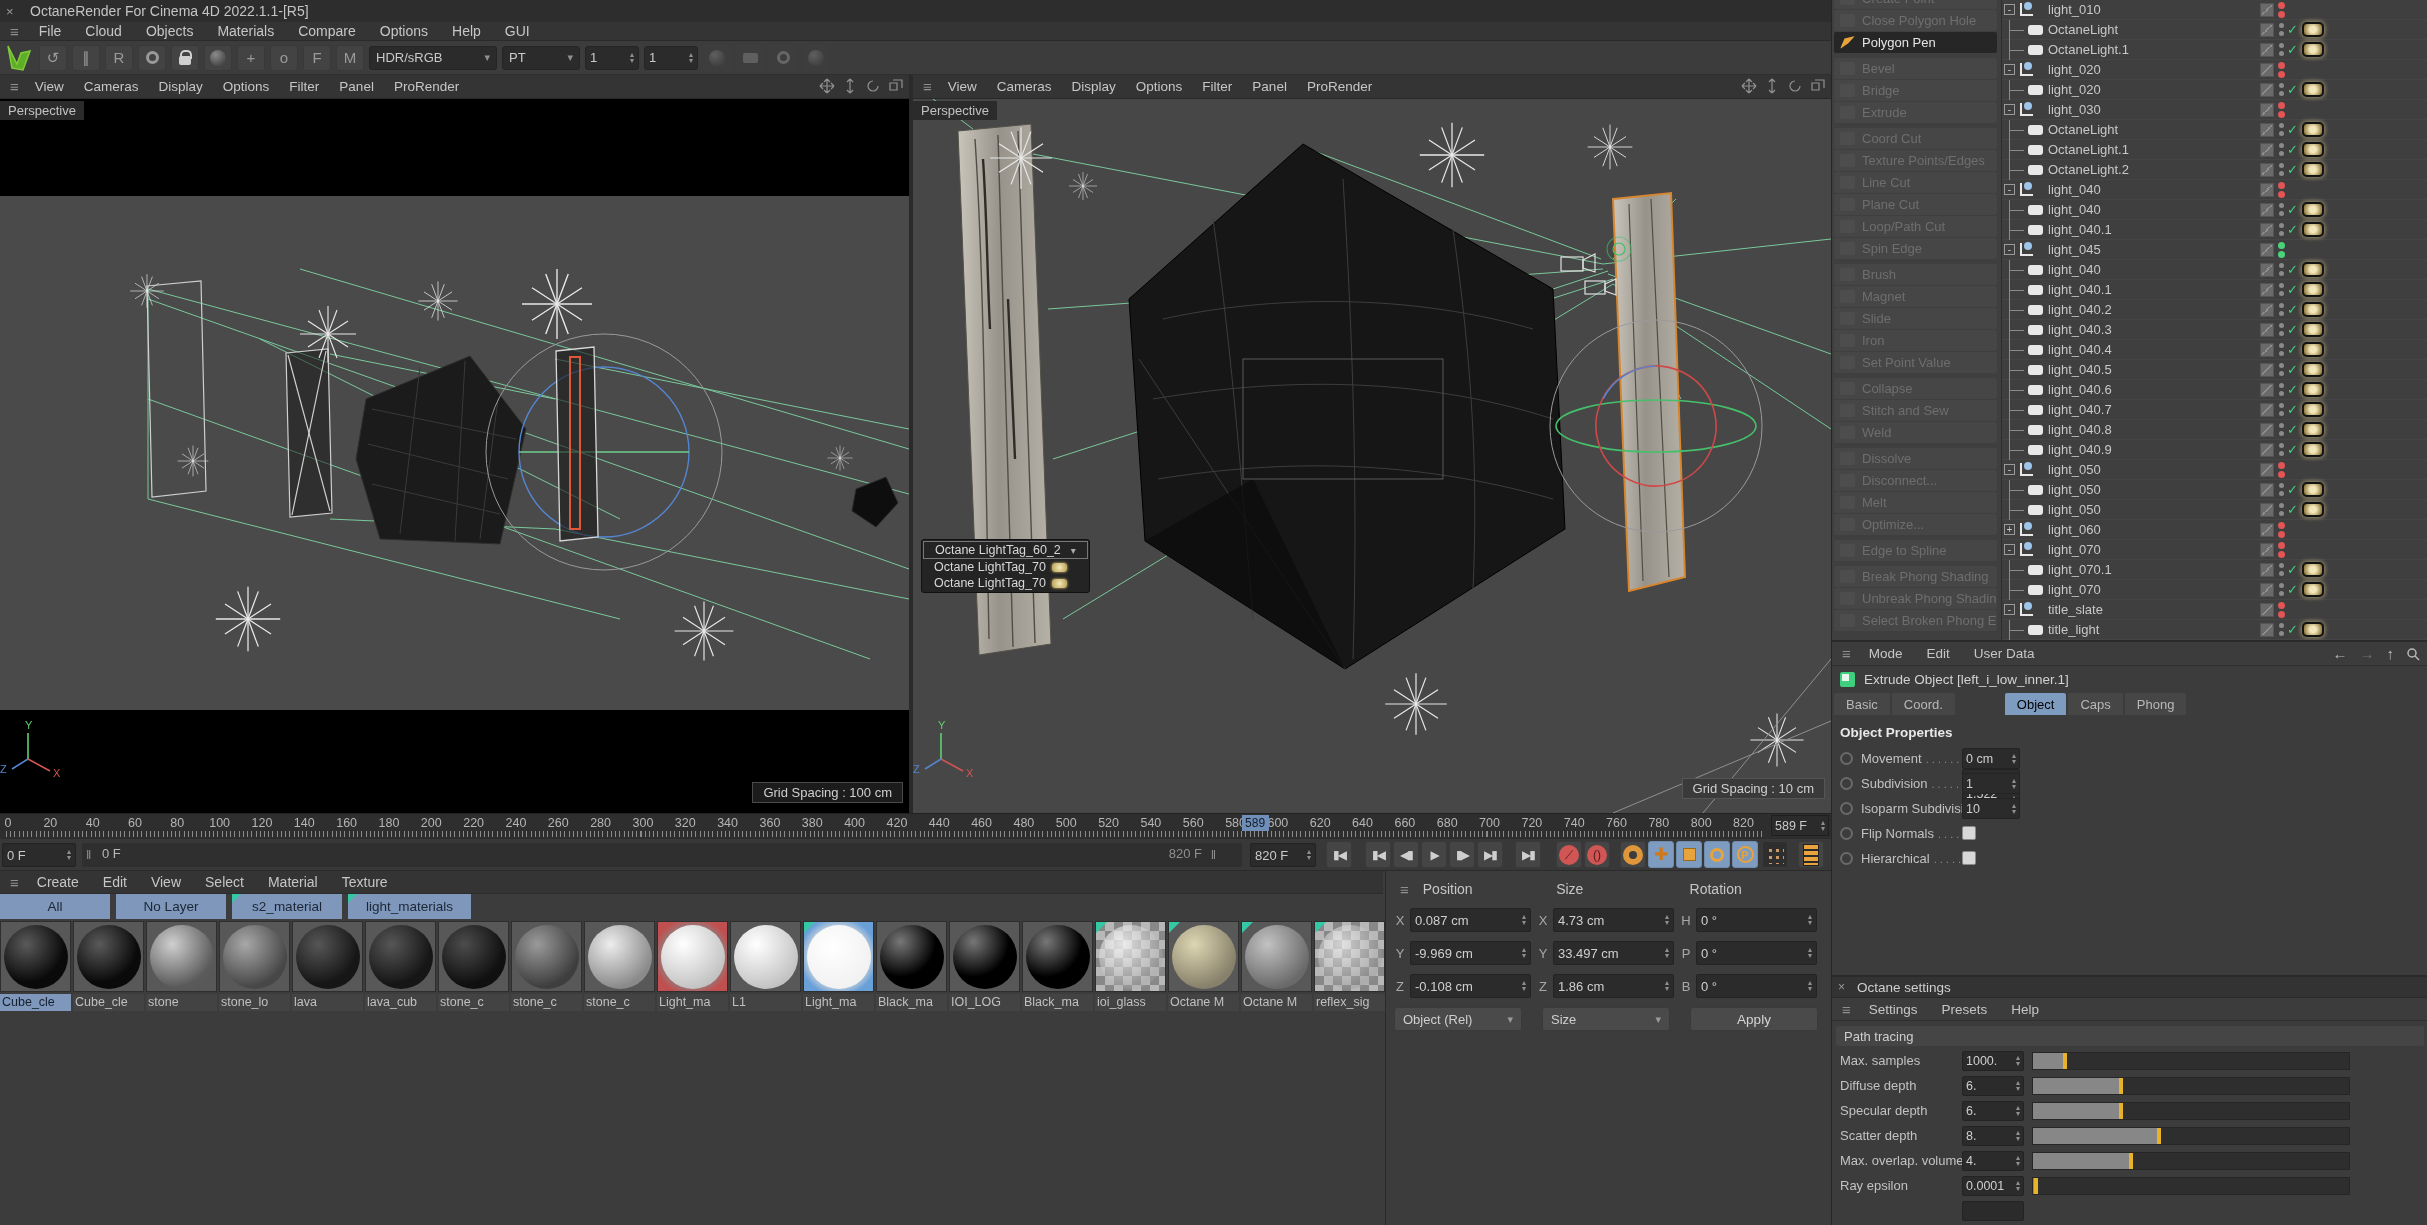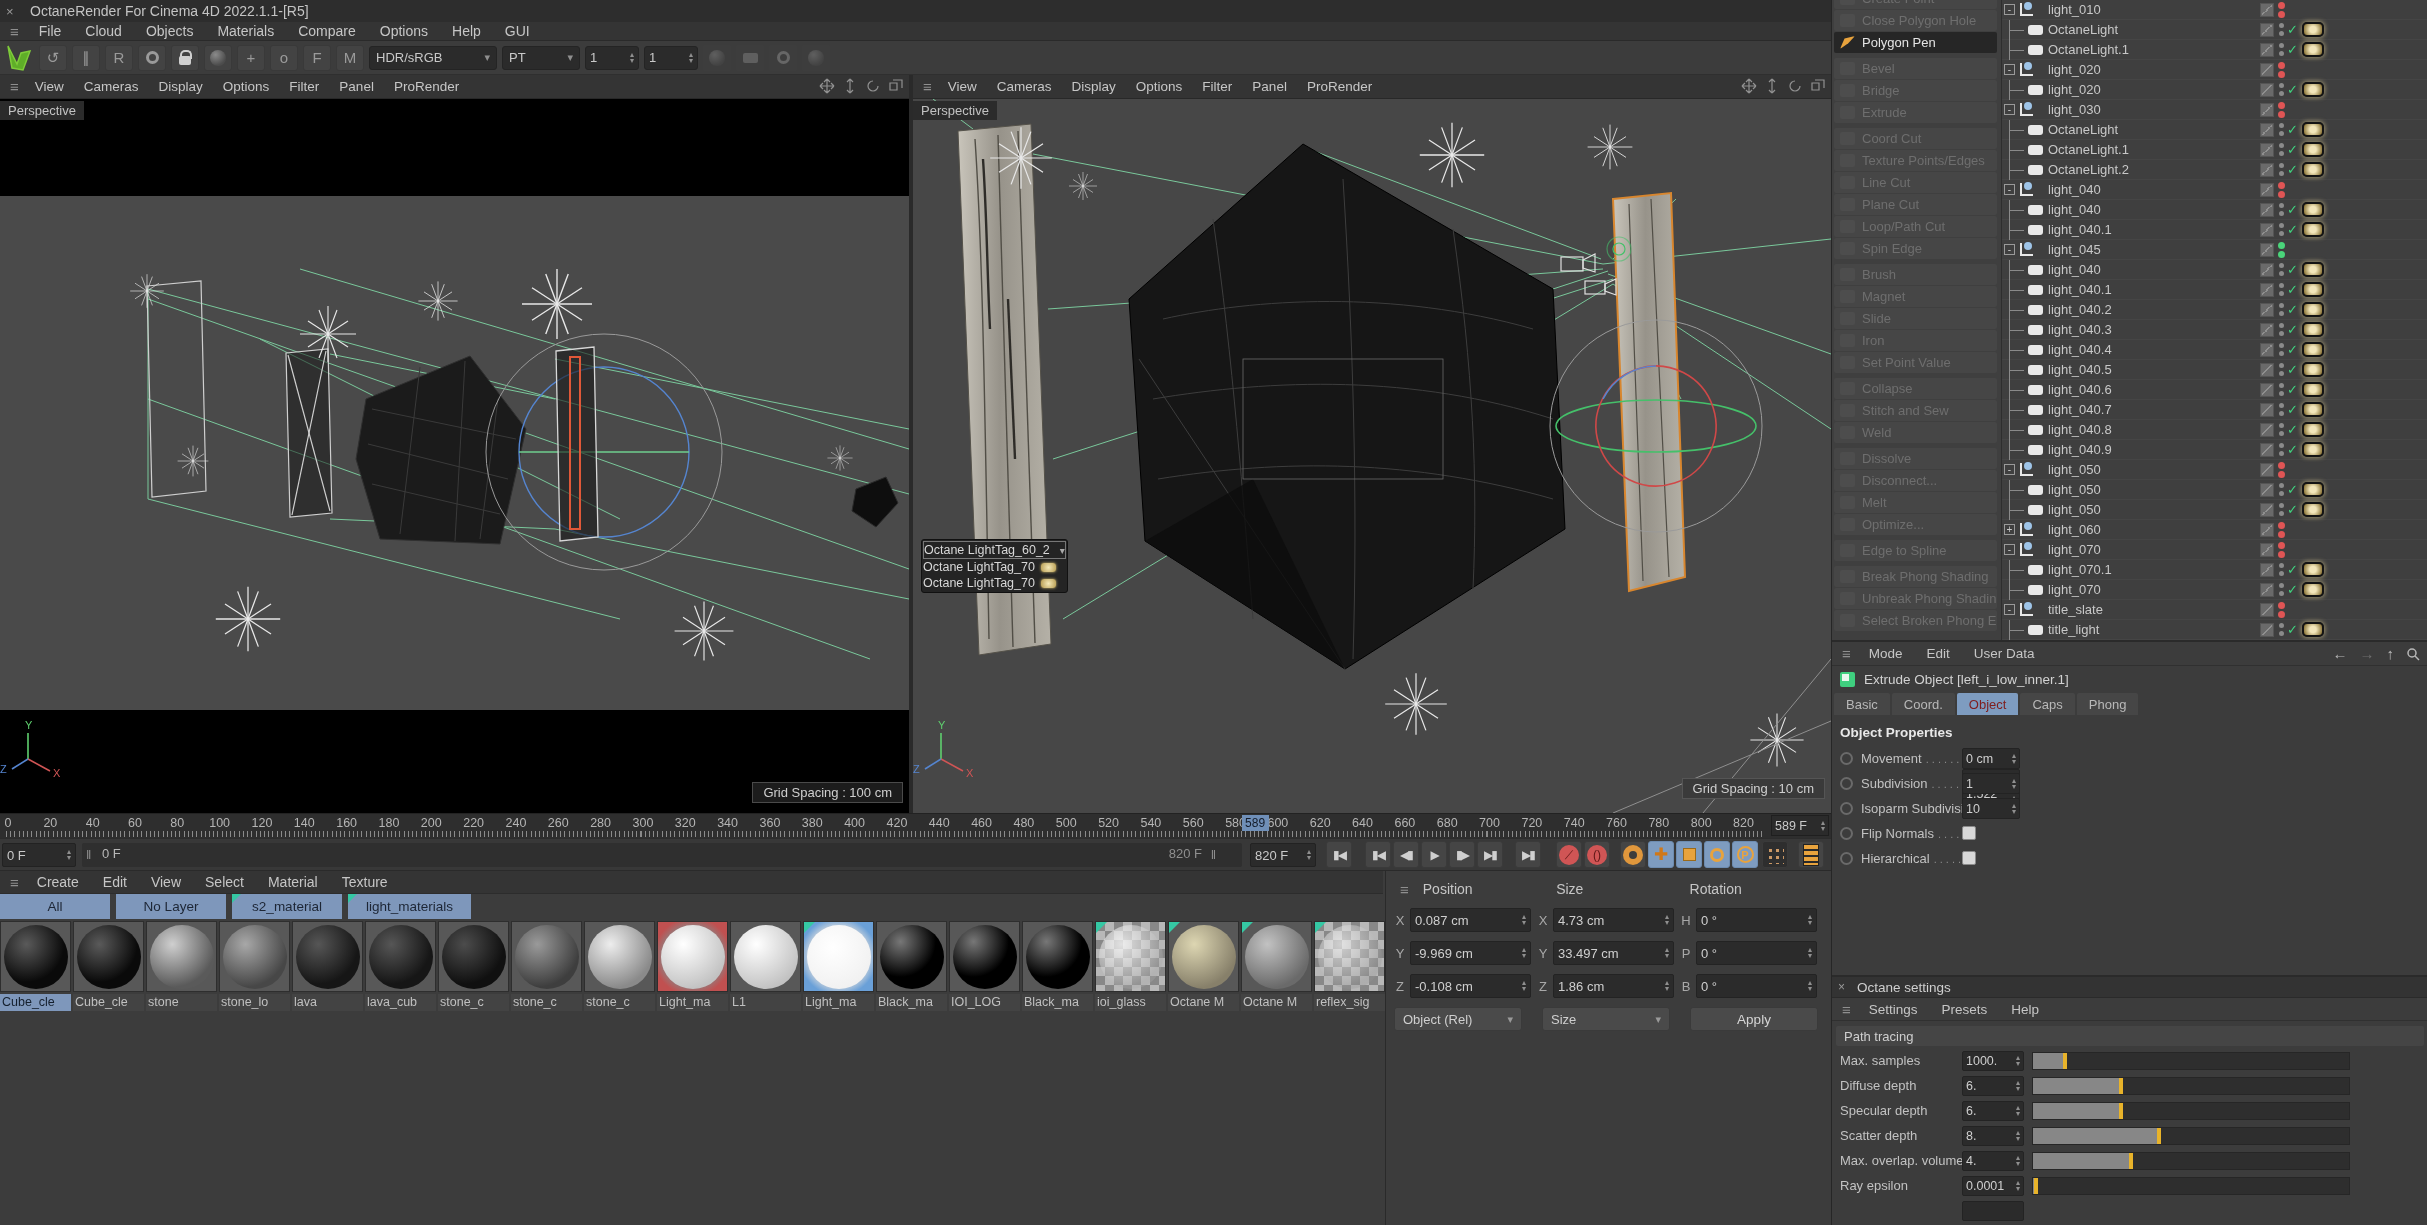--- a/index.html
+++ b/index.html
@@ -35,21 +35,21 @@
   .viewport.vr{left:913px;width:918px;}
   .vp-menu{position:absolute;left:0;top:0;width:100%;height:24px;background:#343434;border-bottom:1px solid #282828;display:flex;align-items:center;padding-left:4px;}
   .vp-menu .menu-item{font-size:13.5px;padding:0 10px;}
   .vp-corner{position:absolute;right:4px;top:3px;display:flex;gap:6px;}
   .vp-corner svg{opacity:.75;}
   .vp-canvas{position:absolute;left:0;top:24px;width:100%;height:714px;background:#4a4a4a;overflow:hidden;}
   .vp-canvas svg{position:absolute;left:0;top:0;}
   .persp-label{position:absolute;left:0;top:2px;background:#2b2b2b;color:#c2c2c2;font-size:13px;padding:2px 8px;z-index:5;}
   .grid-label{position:absolute;right:6px;bottom:14px;background:#3a3a3a;border:1px solid #555;color:#cfcfcf;font-size:13px;padding:2px 10px;z-index:5;}
   .vp-popup{position:absolute;left:8px;top:440px;z-index:6;background:#242424;border:1px solid #111;border-radius:3px;padding:1px;}
-  .vp-popup .row{display:flex;align-items:center;gap:6px;color:#d8d8d8;font-size:12.5px;padding:1px 0;white-space:nowrap;}
+  .vp-popup .row{display:flex;align-items:center;gap:6px;color:#d8d8d8;font-size:12.5px;padding:1px 11px;white-space:nowrap;}
   .vp-popup .row.first{border:1px solid #777;}
   .vp-popup .sw{width:15px;height:9px;border-radius:3px;background:radial-gradient(circle,#f5e9b8,#b59a4e);box-shadow:0 0 3px #d8c070;}
   .vp-popup .da{color:#aaa;font-size:10px;margin-left:4px;}
 
   
   .ruler{position:absolute;left:0;top:813px;width:1831px;height:25px;background:#2e2e2e;border-top:1px solid #222;}
   .ruler .lbl{position:absolute;top:2px;width:40px;text-align:center;color:#b5b5b5;font-size:12.5px;}
   .ruler .minor{position:absolute;left:6px;top:17px;width:1760px;height:6px;background:repeating-linear-gradient(90deg,#8a8a8a 0 1px,transparent 1px 4.23px);}
   .playhead{position:absolute;top:1px;width:27px;height:16px;background:#6f8fb8;color:#141c2a;font-size:12px;text-align:center;line-height:16px;}
   .ruler-frame-field{position:absolute;right:2px;top:1px;width:58px;height:21px;background:#2b2b2b;border:1px solid #1f1f1f;color:#c9c9c9;font-size:12.5px;display:flex;align-items:center;justify-content:space-between;padding:0 3px;}
@@ -132,21 +132,21 @@
   .attrmgr{position:absolute;left:0;top:640px;width:596px;height:335px;background:#3c3c3c;border-top:2px solid #2a2a2a;}
   .am-menu{height:24px;background:#3c3c3c;border-bottom:1px solid #303030;display:flex;align-items:center;padding-left:4px;position:relative;}
   .am-menu .menu-item{font-size:13.5px;}
   .am-nav{position:absolute;right:8px;top:3px;display:flex;gap:12px;color:#b8b8b8;font-size:15px;align-items:center;}
   .am-nav .dim{opacity:.4;}
   .am-title{display:flex;align-items:center;gap:9px;padding:6px 0 4px 8px;color:#d2d2d2;font-size:13.5px;}
   .cube-icon{width:15px;height:15px;background:#3fcf7f;border-radius:2px;position:relative;}
   .cube-icon:after{content:"";position:absolute;left:2px;top:2px;width:7px;height:7px;background:#e8f8ee;}
   .am-tabs{display:flex;gap:2px;padding-left:2px;margin-top:2px;}
   .am-tab{height:22px;background:#464646;color:#b8b8b8;font-size:13px;display:flex;align-items:center;padding:0 12px;border-radius:2px 2px 0 0;}
-  .am-tab.active{background:#7e9cc0;color:#7f1d1d;}
+  .am-tab.active{background:#7e9cc0;color:#000000;margin-left:48px;}
   .am-section{color:#e8e8e8;font-weight:bold;font-size:13.5px;padding:10px 0 6px 8px;}
   .am-row{display:flex;align-items:center;height:25px;padding-left:8px;font-size:13px;color:#c2c2c2;}
   .am-row .radio{width:13px;height:13px;border:2px solid #6a6a6a;border-radius:50%;margin-right:8px;position:relative;flex:none;}
   .am-row .lab{white-space:nowrap;}
   .am-row .leader{color:#8a8a8a;margin:0 4px;font-size:11px;white-space:nowrap;}
   .am-field{width:58px;height:21px;background:#2b2b2b;border:1px solid #232323;border-radius:2px;color:#cfcfcf;font-size:12.5px;display:flex;align-items:center;justify-content:space-between;padding:0 3px;}
   .am-check{position:absolute;left:130px;width:14px;height:14px;border:1px solid #8a8a8a;background:#d8d8d8;border-radius:2px;}
   .am-rowwrap{position:relative;}
 
   

